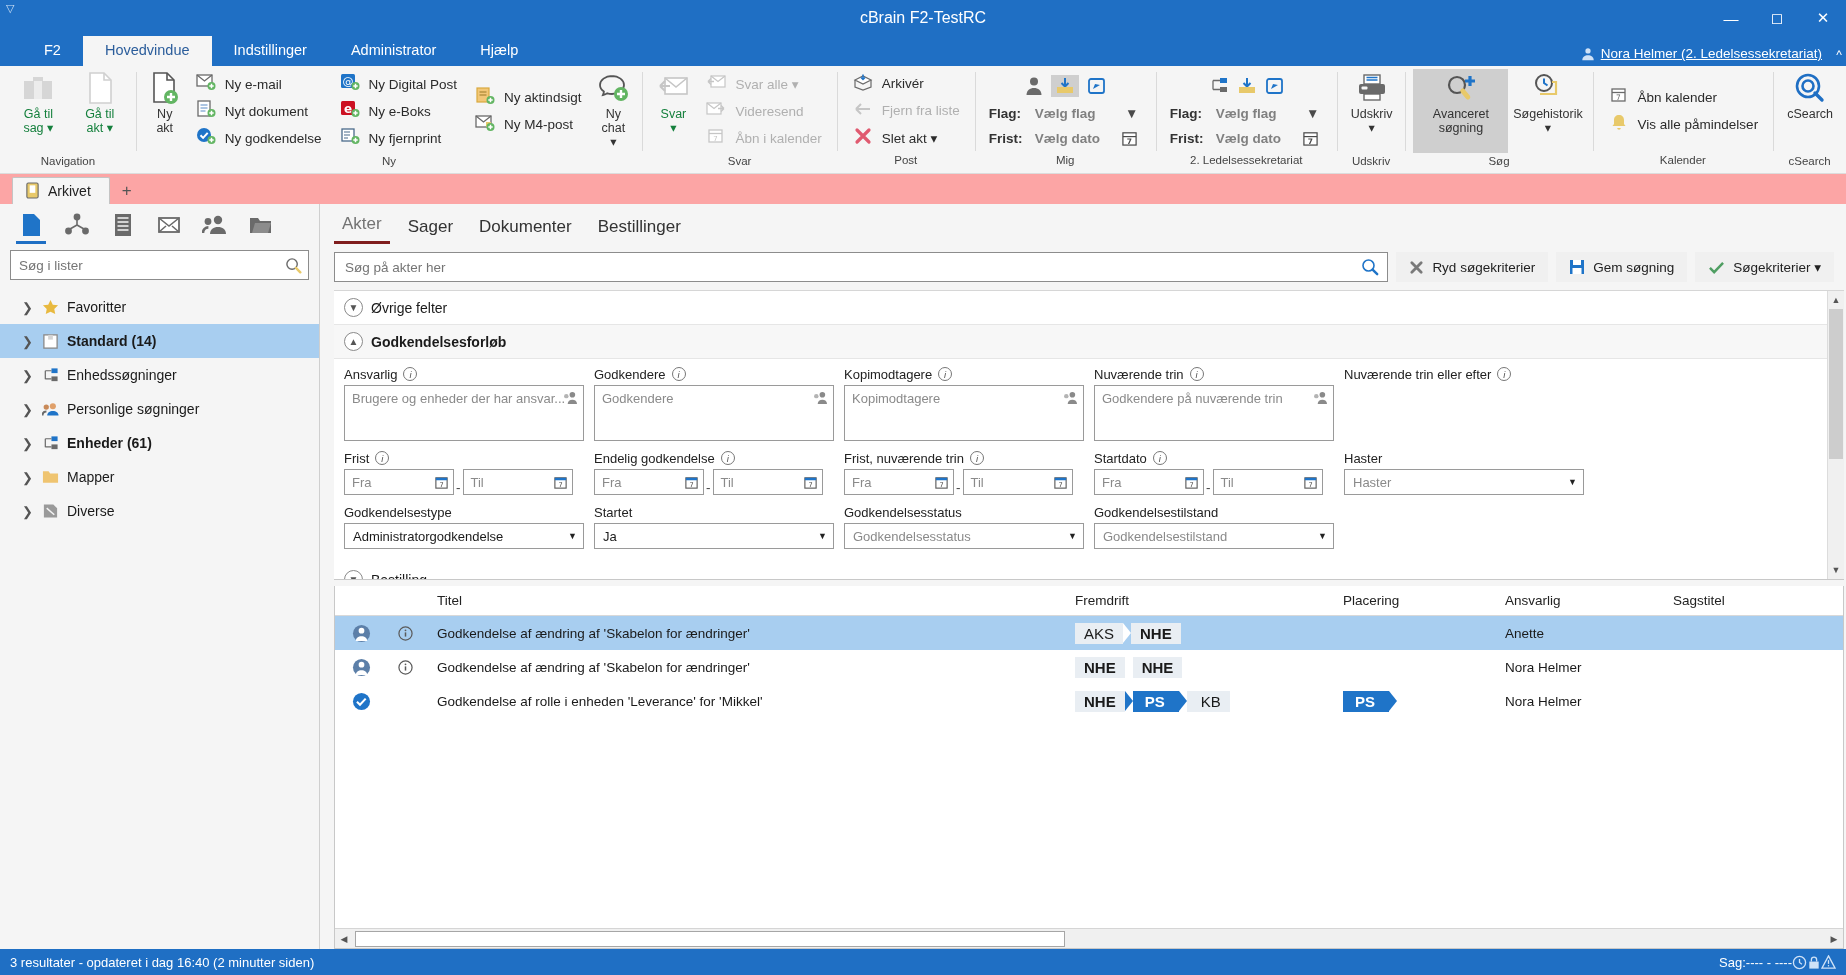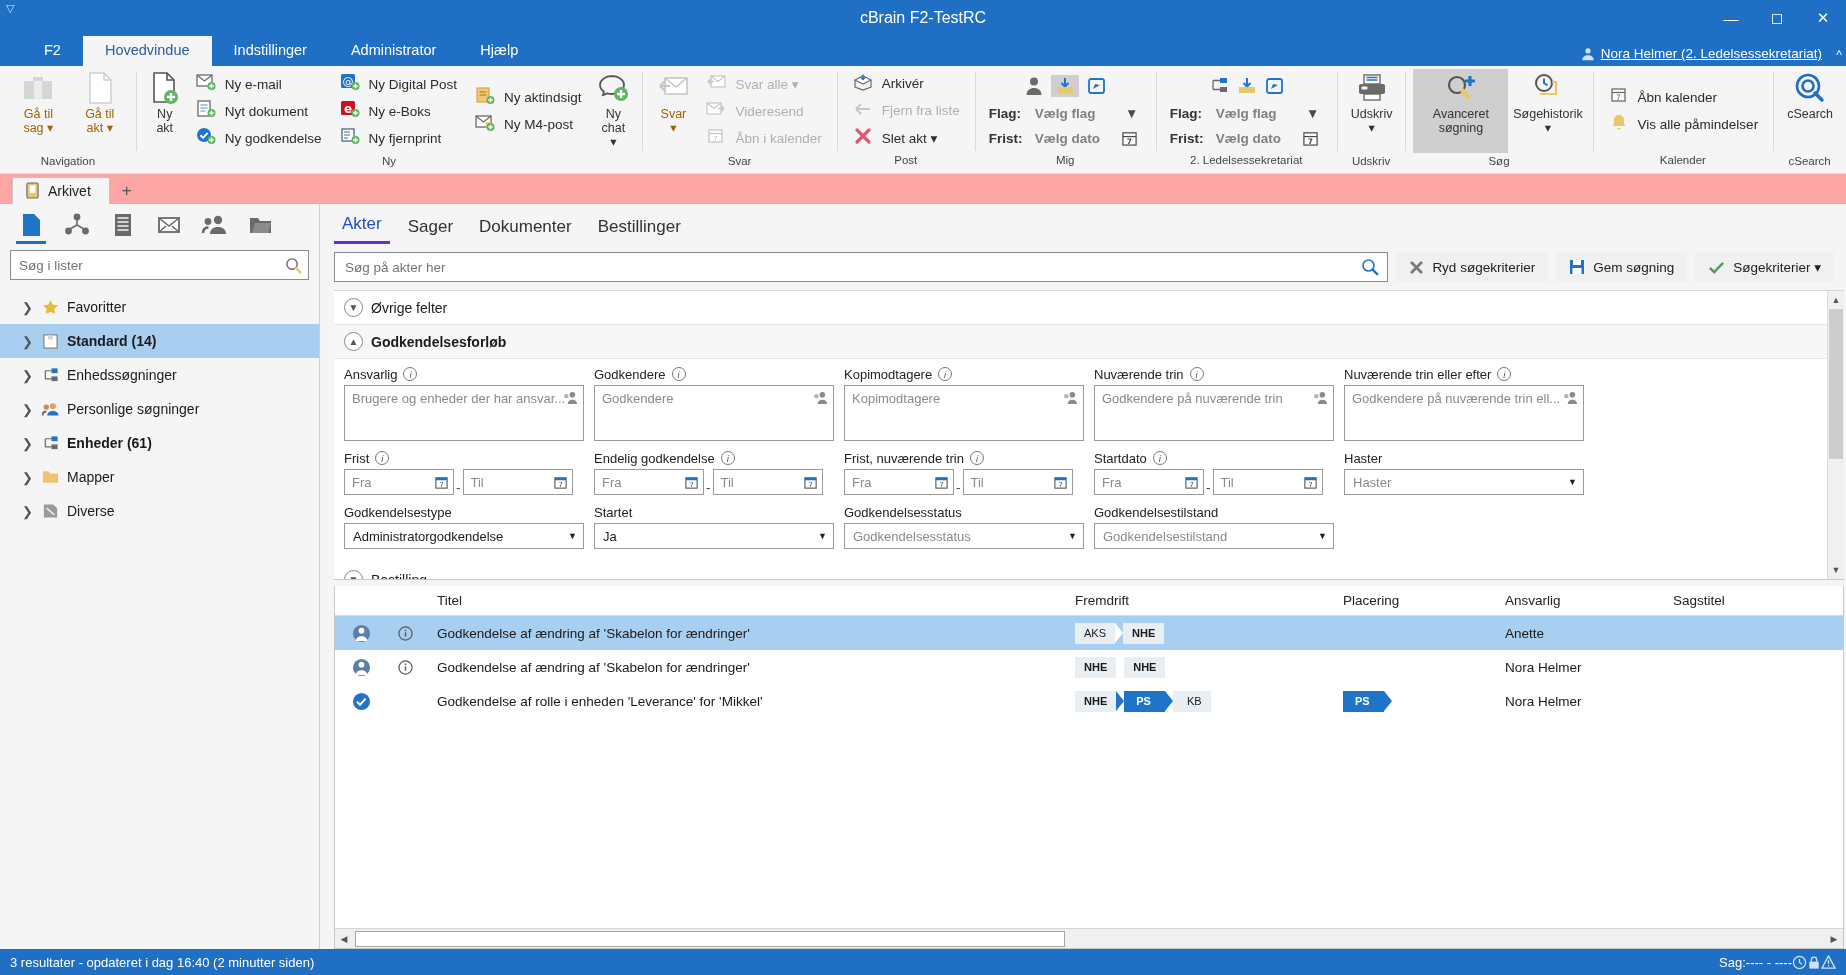--- a/index.html
+++ b/index.html
@@ -53,21 +53,21 @@
   .rgroup-body{ flex:1; display:flex; align-items:center; padding:3px 7px 0 8px; gap:2px;}
   .rgroup-label{
     height:21px; font-size:11.5px; color:#444; text-align:center; line-height:16px;
   }
 
   .bigbtn{
     width:auto; min-width:42px; padding:2px 6px;
     display:flex; flex-direction:column; align-items:center; justify-content:flex-start;
     font-size:12.5px; color:#333; text-align:center; line-height:14px; height:84px;
   }
-  .bigbtn.disabled{ color:#a16207; }
+  .bigbtn.disabled{ color:#15803d; }
   .bigbtn.selected{ background:#cfcfcf; }
   .bigicon{ height:34px; display:flex; align-items:center; justify-content:center; margin-bottom:2px;}
 
   .smallcol{ display:flex; flex-direction:column; justify-content:center; gap:3px; padding:0 4px;}
   .smallbtn{
     display:flex; align-items:center; gap:7px; font-size:13.5px; color:#2b2b2b;
     padding:1px 4px; height:24px; white-space:nowrap;
   }
   .smallbtn.disabled{ color:#b0b0b0; }
 
@@ -103,21 +103,21 @@
   .sidesearch input{ border:none; outline:none; flex:1; font-family:inherit; font-size:13.5px; color:#555;}
   .treeitem{ height:34px; display:flex; align-items:center; gap:8px; padding-left:22px; font-size:14px;}
   .treeitem.sel{ background:#a8cef0; }
   .treeitem .chev{ color:#555; font-size:13px; width:12px; }
   .treeitem .tlabel.bold{ font-weight:bold; }
 
   
   .mainpane{ flex:1; display:flex; flex-direction:column; background:#f5f5f5; min-width:0;}
   .maintabs{ display:flex; align-items:flex-end; gap:10px; padding:8px 0 0 14px; background:#f5f5f5;}
   .mtab{ font-size:17px; color:#333; padding:2px 8px 7px 8px; }
-  .mtab.active{ color:#1d4ed8; border-bottom:3px solid #6d28d9; }
+  .mtab.active{ color:#737373; border-bottom:3px solid #7f1d1d; }
 
   .searchrow{ display:flex; align-items:center; gap:8px; padding:8px 12px 8px 14px; }
   .searchbox{ flex:1; height:30px; border:1px solid #8c8c8c; background:#fff; display:flex;
     align-items:center; padding:0 8px; min-width:0;}
   .searchbox input{ border:none; outline:none; flex:1; font-size:13.5px; font-family:inherit; color:#6a6a6a;}
   .sbtn{ height:30px; display:flex; align-items:center; gap:8px; padding:0 12px; background:#f0f0f0;
     border:1px solid transparent; font-size:13.5px; color:#222; white-space:nowrap;}
 
   .filterscroll{ position:relative; border-top:1px solid #d6d6d6; border-bottom:1px solid #c8c8c8;
      background:#fff; height:290px; overflow:hidden; margin:0 2px 0 14px;}
@@ -161,21 +161,21 @@
   .resrow.sel{ background:#a8cef0; }
   .c-icon1{ width:52px; display:flex; justify-content:center; }
   .c-icon2{ width:36px; display:flex; justify-content:center; }
   .c-title{ width:646px; padding-left:14px; overflow:hidden; white-space:nowrap; }
   .c-prog{ width:268px; padding-left:6px; display:flex; align-items:center; }
   .c-plac{ width:162px; padding-left:6px; display:flex; align-items:center; }
   .c-ansv{ width:168px; padding-left:6px; }
   .c-sags{ flex:1; padding-left:6px; }
 
   .chip{ display:flex; align-items:center; height:21px; }
-  .chipseg{ height:21px; display:flex; align-items:center; padding:0 9px; font-size:11px;
+  .chipseg{ height:21px; display:flex; align-items:center; padding:0 9px; font-size:15px;
     position:relative; }
   .chipseg.plain{ background:#e9eef3; color:#1a1a1a; }
   .chipseg.plain.b{ font-weight:bold; }
   .chipseg.blue{ background:#1f74c8; color:#fff; font-weight:bold; padding-left:12px; padding-right:14px;}
   .chipseg.grey{ background:#e9eef3; color:#1a1a1a; padding-left:14px;}
   .arrowright{ width:0; height:0; border-top:10.5px solid transparent; border-bottom:10.5px solid transparent;
     border-left:8px solid #1f74c8; }
   .notch{ width:0; height:0; border-top:10.5px solid transparent; border-bottom:10.5px solid transparent;
     border-left:8px solid #fff; }
 
@@ -909,30 +909,20 @@
                     <circle cx="3.5" cy="5.5" r="2.4" fill="#b4b4b4"></circle>
                   </svg>
                 </span>
             </div>
           </div>
           <div class="fcell">
             <div class="flabel">
                 <span>Nuværende trin eller efter</span>
                 <span class="infoi">i</span>
               </div>
-            <div class="bigfield">
-              <span class="ph">Godkendere på nuværende trin ell...</span>
-              <span class="picker">
-                  <svg width="15" height="14" viewBox="0 0 16 15">
-                    <circle cx="10" cy="4" r="3" fill="#8a8a8a"></circle>
-                    <path d="M5 14c0-3 2.2-4.6 5-4.6s5 1.6 5 4.6z" fill="#8a8a8a"></path>
-                    <circle cx="3.5" cy="5.5" r="2.4" fill="#b4b4b4"></circle>
-                  </svg>
-                </span>
-            </div>
           </div>
         </div>
 
         <div class="frow">
           <div class="fcell">
             <div class="flabel">
                 <span>Frist</span>
                 <span class="infoi">i</span>
               </div>
             <div class="daterange">

